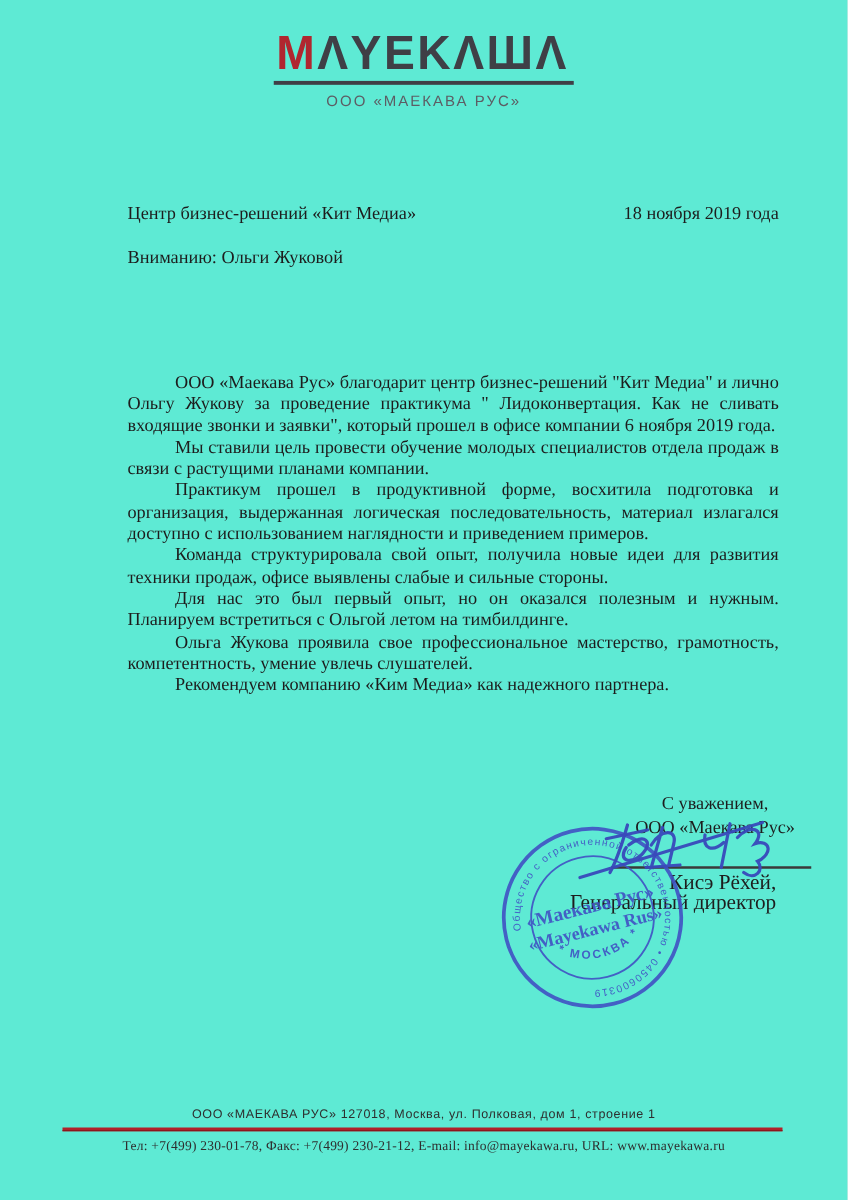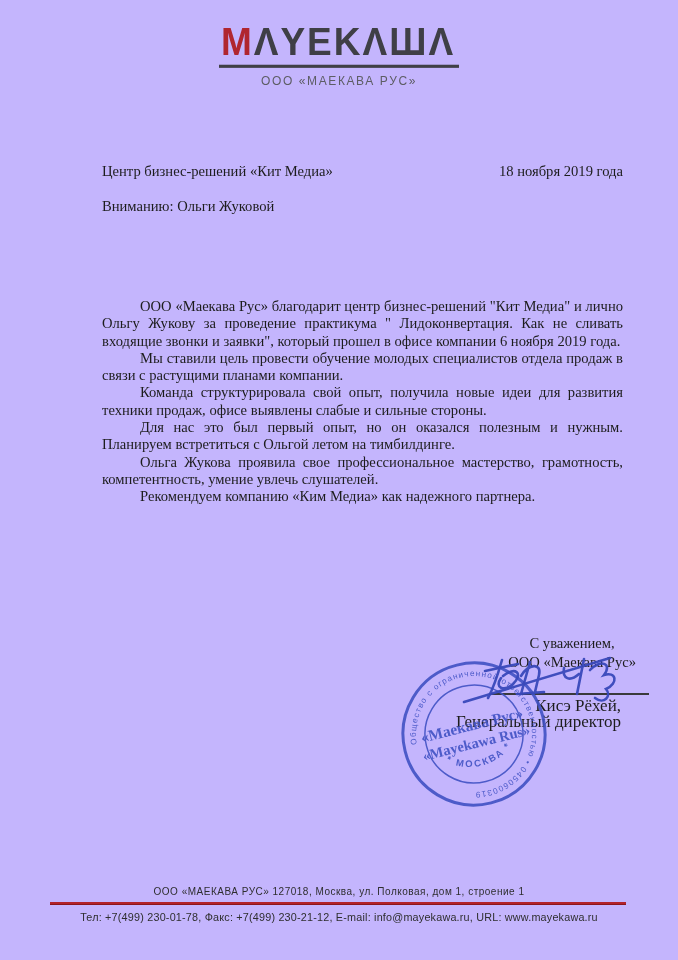--- a/index.html
+++ b/index.html
@@ -1,20 +1,20 @@
 <!DOCTYPE html>
 <html lang="ru"><head>
 <meta charset="utf-8">
 <style>
   html,body{margin:0;padding:0;background:#e8e8e8;}
   .page{
     position:relative;
     width:678px;height:960px;
     margin:0 auto;
-    background:#c4b5fd;
+    background:#5eead4;
     font-family:"Liberation Serif", serif;
     color:#1d1d1d;
     overflow:hidden;
   }
   
   .logo-wrap{position:absolute;top:24px;left:0;width:100%;text-align:center;}
   .logo{
     display:inline-block;
     border-bottom:3px solid #3f3f46;
     padding:0 4px 3px 2px;
@@ -70,21 +70,21 @@
     position:absolute;top:886px;left:0;width:100%;text-align:center;
     font-family:"Liberation Sans", sans-serif;
     font-size:10px;letter-spacing:.5px;color:#2e2e2e;
   }
   .footer-rule{
     position:absolute;top:902px;left:50px;right:52px;height:2px;
     border-bottom:1px solid #8c161c;z-index:1;
   }
   .footer-contacts{
     position:absolute;top:911px;left:0;width:100%;text-align:center;
-    font-family:Liberation Sans, sans-serif;
+    font-family:Liberation Serif, serif;
     font-size:10.8px;letter-spacing:.2px;color:#2e2e2e;
   }
 </style>
 </head>
 <body>
 
 <div class="page">
 
   <div class="logo-wrap">
     <div class="logo"><span class="logo-m">M</span><span>ΛYEKΛШΛ</span></div>
@@ -93,20 +93,21 @@
 
   <div class="meta-row">
     <span>Центр бизнес-решений «Кит Медиа»</span>
     <span>18 ноября 2019 года</span>
   </div>
   <div class="attention">Вниманию: Ольги Жуковой</div>
 
   <main class="body">
     <p>ООО «Маекава Рус» благодарит центр бизнес-решений "Кит Медиа" и лично Ольгу Жукову за проведение практикума " Лидоконвертация. Как не сливать входящие звонки и заявки", который прошел в офисе компании 6 ноября 2019 года.</p>
     <p>Мы ставили цель провести обучение молодых специалистов отдела продаж в связи с растущими планами компании.</p>
+    <p>Практикум прошел в продуктивной форме, восхитила подготовка и организация, выдержанная логическая последовательность, материал излагался доступно с использованием наглядности и приведением примеров.</p>
     <p>Команда структурировала свой опыт, получила новые идеи для развития техники продаж, офисе выявлены слабые и сильные стороны.</p>
     <p>Для нас это был первый опыт, но он оказался полезным и нужным. Планируем встретиться с Ольгой летом на тимбилдинге.</p>
     <p>Ольга Жукова проявила свое профессиональное мастерство, грамотность, компетентность, умение увлечь слушателей.</p>
     <p>Рекомендуем компанию «Ким Медиа» как надежного партнера.</p>
   </main>
 
   <div class="sig-text">
     <div>С уважением,</div>
     <div>ООО «Маекава Рус»</div>
   </div>

